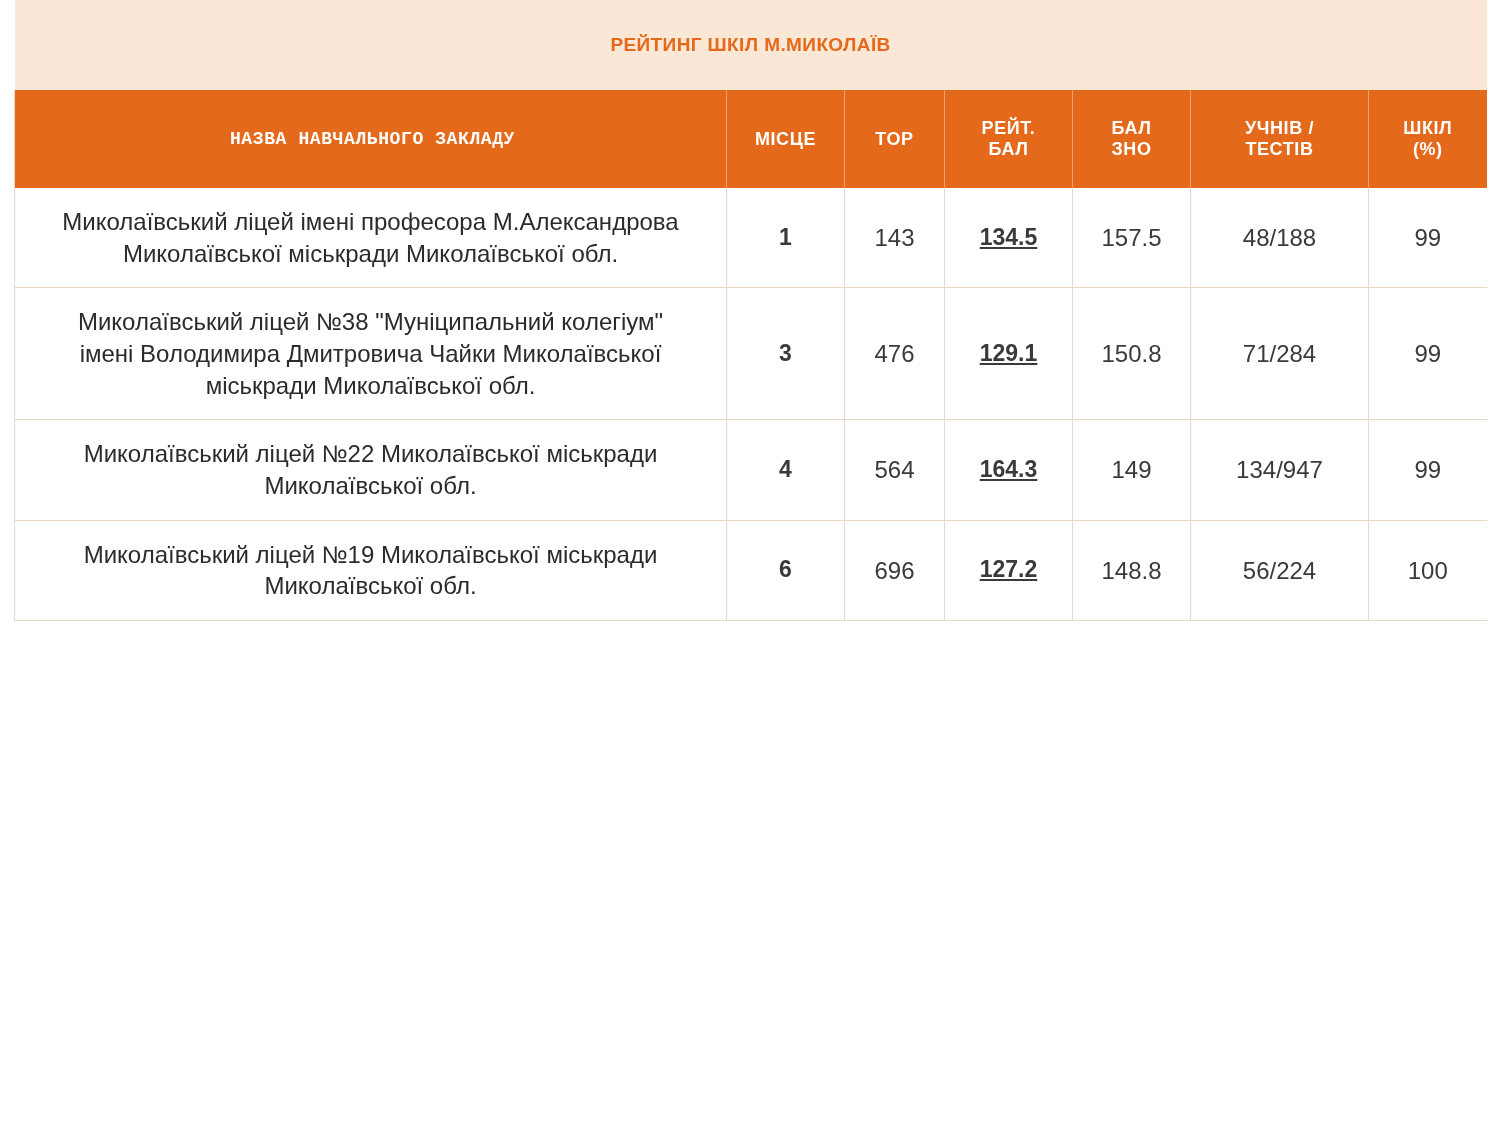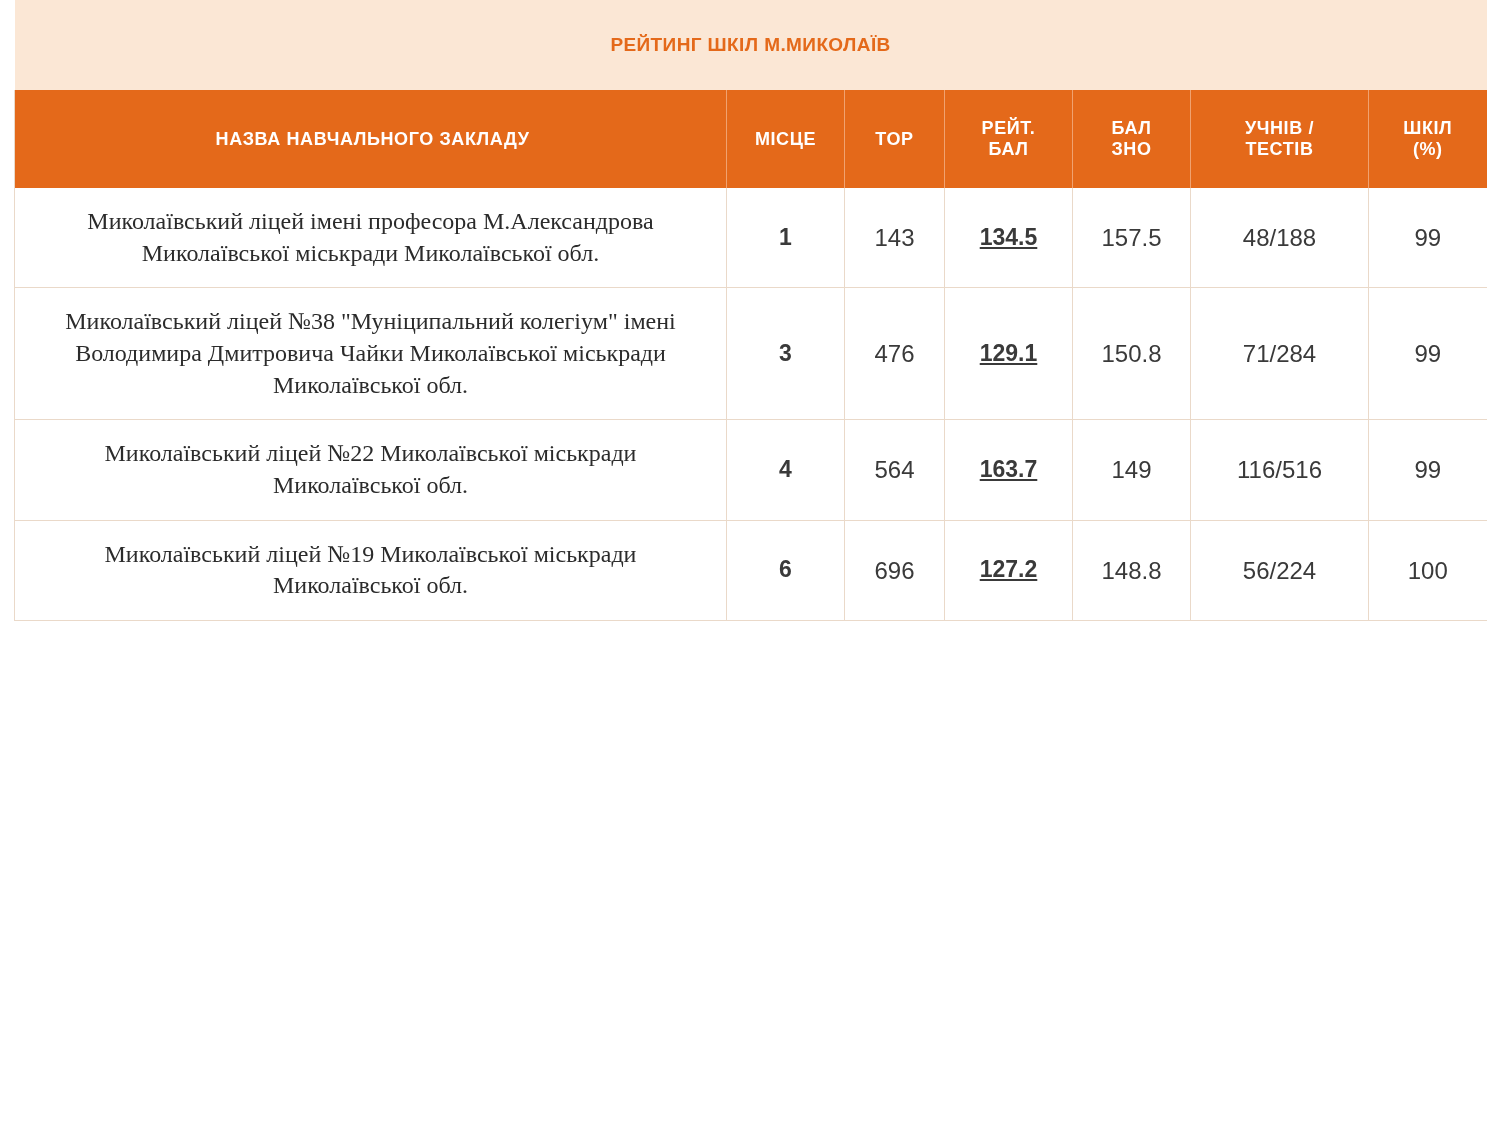--- a/index.html
+++ b/index.html
@@ -48,37 +48,37 @@
     letter-spacing: 0.6px;
     text-align: center;
     vertical-align: middle;
     height: 98px;
     padding: 4px 6px;
     border-right: 1px solid #f0a270;
     box-sizing: border-box;
     line-height: 1.15;
   }
   thead th:last-child { border-right: none; }
-  thead th.name-col { padding-left: 10px; }
+  thead th.name-col { padding-left: 10px; font-family: Liberation Mono, monospace; }
 
   
   tbody td {
     border-bottom: 1px solid #ead9c9;
     border-right: 1px solid #ead9c9;
     text-align: center;
     vertical-align: middle;
     font-size: 24px;
     color: #3a3a3a;
     padding: 18px 8px;
     box-sizing: border-box;
     line-height: 1.3;
   }
   tbody td:last-child { border-right: none; }
   tbody tr td.school {
-    font-family: Liberation Serif, serif;
+    font-family: Liberation Sans, sans-serif;
     font-size: 24px;
     color: #2b2b2b;
     padding: 18px 35px;
     line-height: 1.32;
   }
   tbody td.place { font-weight: bold; font-size: 23px; }
   tbody td.rank-score { font-weight: bold; font-size: 23px; text-decoration: underline; }
 
   
   col.c-name  { width: 712px; }
@@ -147,23 +147,23 @@
           <td class="top">476</td>
           <td class="rank-score">129.1</td>
           <td class="zno">150.8</td>
           <td class="pupils">71/284</td>
           <td class="passed">99</td>
         </tr>
         <tr>
           <td class="school outer-border-left">Миколаївський ліцей №22 Миколаївської міськради Миколаївської обл.</td>
           <td class="place">4</td>
           <td class="top">564</td>
-          <td class="rank-score">163.7</td>
+          <td class="rank-score">164.3</td>
           <td class="zno">149</td>
-          <td class="pupils">116/516</td>
+          <td class="pupils">134/947</td>
           <td class="passed">99</td>
         </tr>
         <tr>
           <td class="school outer-border-left">Миколаївський ліцей №19 Миколаївської міськради Миколаївської обл.</td>
           <td class="place">6</td>
           <td class="top">696</td>
           <td class="rank-score">127.2</td>
           <td class="zno">148.8</td>
           <td class="pupils">56/224</td>
           <td class="passed">100</td>

